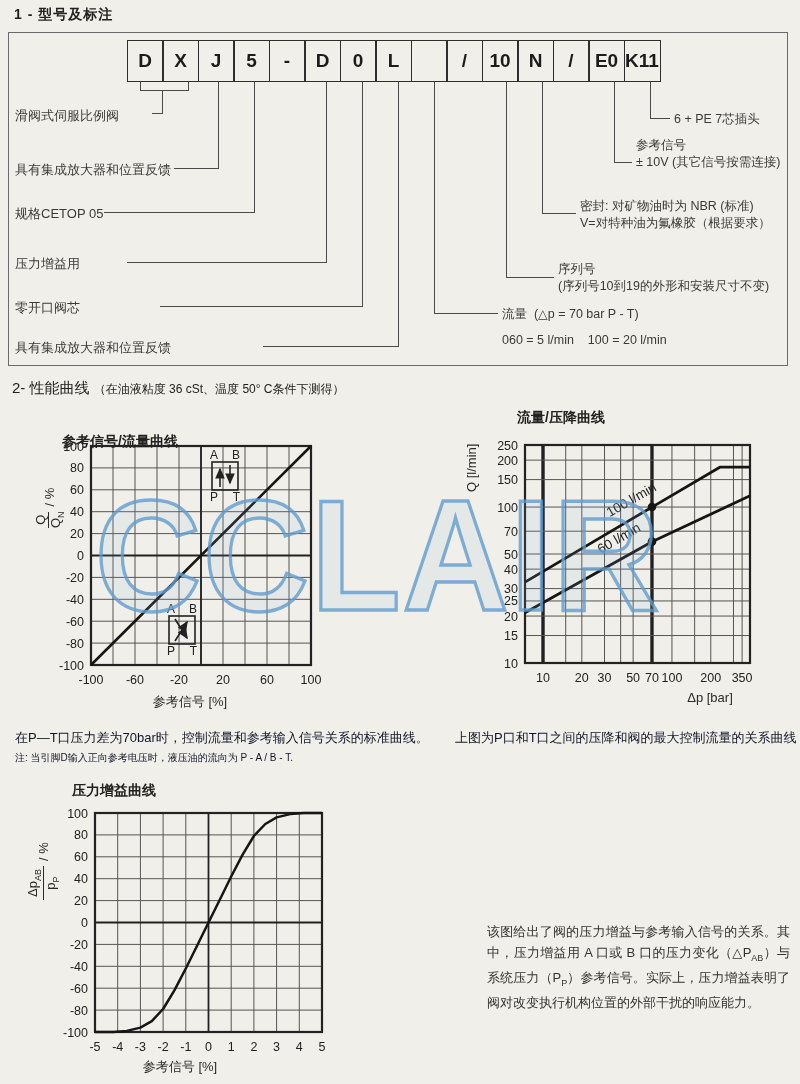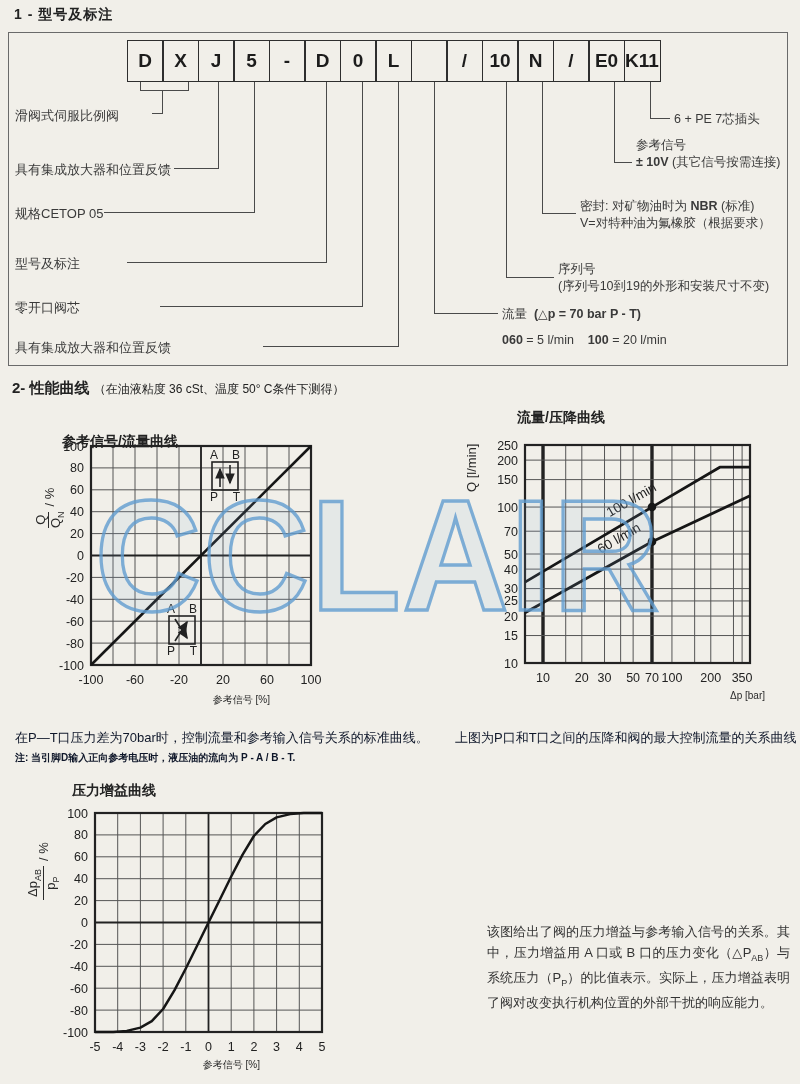--- a/index.html
+++ b/index.html
@@ -9,23 +9,23 @@
   .abs{position:absolute}
   .ln{position:absolute;background:#4a4a4a}
   .sec-title{font-size:14px;font-weight:bold;letter-spacing:1px}
   .sec1-box{position:absolute;left:8px;top:32px;width:778px;height:332px;border:1.5px solid #6a6a6a}
   .code-row{position:absolute;left:128px;top:40px;display:flex}
   .cell{width:37px;height:42px;margin-left:-1.5px;border:1.5px solid #2e2e2e;box-sizing:border-box;
         display:flex;align-items:center;justify-content:center;
         font-weight:bold;font-size:19px;color:#1c1c1c;background:transparent}
   .llab{position:absolute;font-size:13px;color:#3a3a3a;white-space:nowrap}
   .rlab{position:absolute;font-size:12.5px;color:#3a3a3a;white-space:nowrap;line-height:17px}
-  .b{font-weight:bold}
+  .b{font-weight:normal}
   .chart-title{position:absolute;font-size:14px;font-weight:bold;white-space:nowrap}
-  .axis-title{position:absolute;font-size:10px;color:#2a2a2a;text-align:right;white-space:nowrap}
+  .axis-title{position:absolute;font-size:13px;color:#2a2a2a;text-align:center;white-space:nowrap}
   .ylab{position:absolute;transform:rotate(-90deg);transform-origin:left top;
         display:flex;align-items:center;gap:5px;font-size:13px;color:#2a2a2a;white-space:nowrap}
   .fracbox{display:inline-flex;flex-direction:column;align-items:center;line-height:1.05}
   .fracbox .num{border-bottom:1px solid #2a2a2a;padding:0 3px}
   sub,.sb{font-size:9px}
   .valve{position:absolute;width:38px;display:flex;flex-direction:column;align-items:center;z-index:15}
   .vports{display:flex;justify-content:space-between;width:30px;font-size:12px;color:#222;line-height:12px}
   .caption{position:absolute;font-size:13px;color:#0f172a;white-space:nowrap}
   .para{position:absolute;font-size:13px;color:#333;line-height:20.5px;text-align:justify}
   svg text{font-family:"Liberation Sans","DejaVu Sans",sans-serif}
@@ -83,21 +83,21 @@
 <i class="ln" style="left:542px;top:82px;width:1px;height:131px"></i>
 <i class="ln" style="left:542px;top:213px;width:34px;height:1px"></i>
 <i class="ln" style="left:506px;top:82px;width:1px;height:195px"></i>
 <i class="ln" style="left:506px;top:277px;width:48px;height:1px"></i>
 <i class="ln" style="left:434px;top:82px;width:1px;height:231px"></i>
 <i class="ln" style="left:434px;top:313px;width:64px;height:1px"></i>
 
 <div class="llab" style="left:15px;top:107px">滑阀式伺服比例阀</div>
 <div class="llab" style="left:15px;top:161px">具有集成放大器和位置反馈</div>
 <div class="llab" style="left:15px;top:205px">规格CETOP 05</div>
-<div class="llab" style="left:15px;top:255px">型号及标注</div>
+<div class="llab" style="left:15px;top:255px">压力增益用</div>
 <div class="llab" style="left:15px;top:299px">零开口阀芯</div>
 <div class="llab" style="left:15px;top:339px">具有集成放大器和位置反馈</div>
 
 <div class="rlab" style="left:674px;top:111px">6 + PE 7芯插头</div>
 <div class="rlab" style="left:636px;top:137px">
   <span>参考信号</span><br>
   <span class="b">± 10V</span><span> (其它信号按需连接)</span>
 </div>
 <div class="rlab" style="left:580px;top:198px">
   <span>密封: 对矿物油时为 </span><span class="b">NBR</span><span> (标准)</span><br>
@@ -334,13 +334,13 @@
     <span>P</span>
     <span>T</span>
   </div>
 </div>
 
 <div class="watermark">CCLAIR</div>
 
 <div class="caption" style="left:15px;top:729px">在P—T口压力差为70bar时，控制流量和参考输入信号关系的标准曲线。</div>
 <div class="caption b" style="left:15px;top:751px;font-size:10px">注: 当引脚D输入正向参考电压时，液压油的流向为 P - A / B - T.</div>
 <div class="caption" style="left:455px;top:729px">上图为P口和T口之间的压降和阀的最大控制流量的关系曲线</div>
-<div class="para" style="left:487px;top:922px;width:303px"><span>该图给出了阀的压力增益与参考输入信号的关系。其中，压力增益用 A 口或 B 口的压力变化（△P</span><sub>AB</sub><span>）与系统压力（P</span><sub>P</sub><span>）的比值表示。实际上，压力增益表明了阀对改变执行机构位置的外部干扰的响应能力。</span></div>
+<div class="para" style="left:487px;top:922px;width:303px"><span>该图给出了阀的压力增益与参考输入信号的关系。其中，压力增益用 A 口或 B 口的压力变化（△P</span><sub>AB</sub><span>）与系统压力（P</span><sub>P</sub><span>）参考信号。实际上，压力增益表明了阀对改变执行机构位置的外部干扰的响应能力。</span></div>
 
 </body></html>

